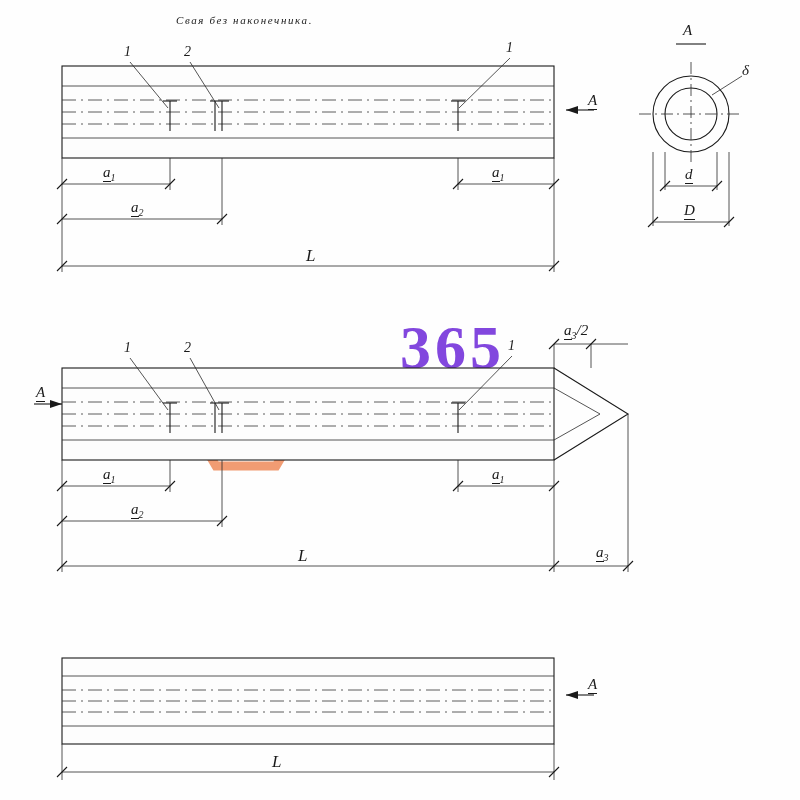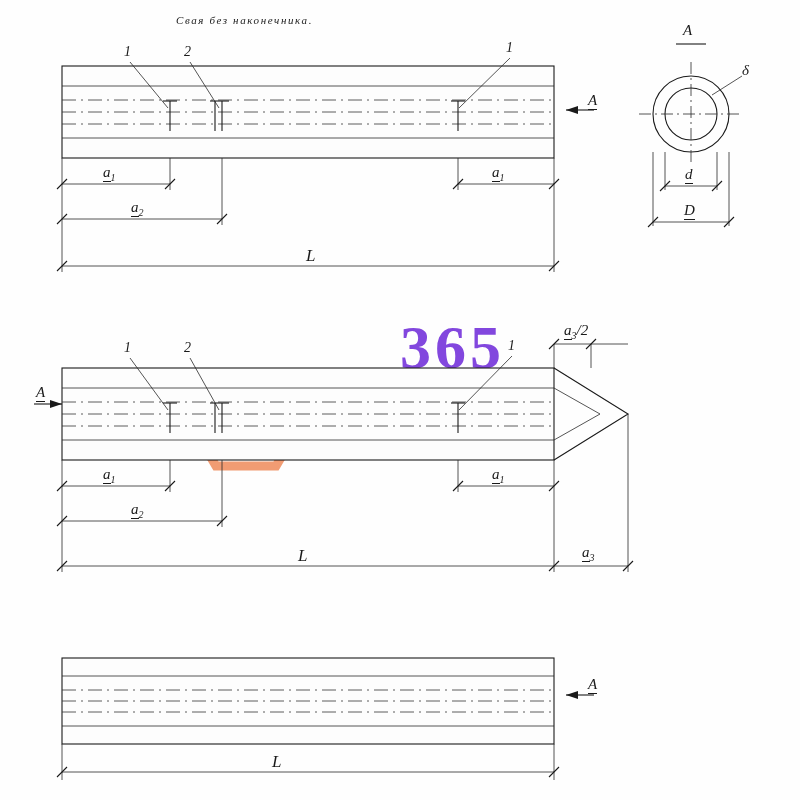--- a/index.html
+++ b/index.html
@@ -306,21 +306,21 @@
   <div class="lbl callout" style="left:124px; top:340px;">1</div>
   <div class="lbl callout" style="left:184px; top:340px;">2</div>
   <div class="lbl callout" style="left:508px; top:338px;">1</div>
   <div class="lbl secmark" style="left:36px; top:384px;"><u>A</u></div>
 
   <div class="lbl dim" style="left:103px; top:466px;"><u>a</u><span class="sub">1</span></div>
   <div class="lbl dim" style="left:131px; top:501px;"><u>a</u><span class="sub">2</span></div>
   <div class="lbl dim" style="left:492px; top:466px;"><u>a</u><span class="sub">1</span></div>
   <div class="lbl ell" style="left:298px; top:546px;">L</div>
   <div class="lbl dim" style="left:564px; top:322px;"><u>a</u><span class="sub">3</span><span>/2</span></div>
-  <div class="lbl dim" style="left:582px; top:544px;"><u>a</u><span class="sub">3</span></div>
+  <div class="lbl dim" style="left:596px; top:544px;"><u>a</u><span class="sub">3</span></div>
 
   <div class="lbl secmark" style="left:588px; top:676px;"><u>A</u></div>
   <div class="lbl ell" style="left:272px; top:752px;">L</div>
 
   <div class="lbl secmark" style="left:683px; top:22px;"><span>A</span></div>
   <div class="lbl dim" style="left:742px; top:62px;">δ</div>
   <div class="lbl dim" style="left:685px; top:166px;"><u>d</u></div>
   <div class="lbl dim" style="left:684px; top:202px;"><u>D</u></div>
 
 </div>

